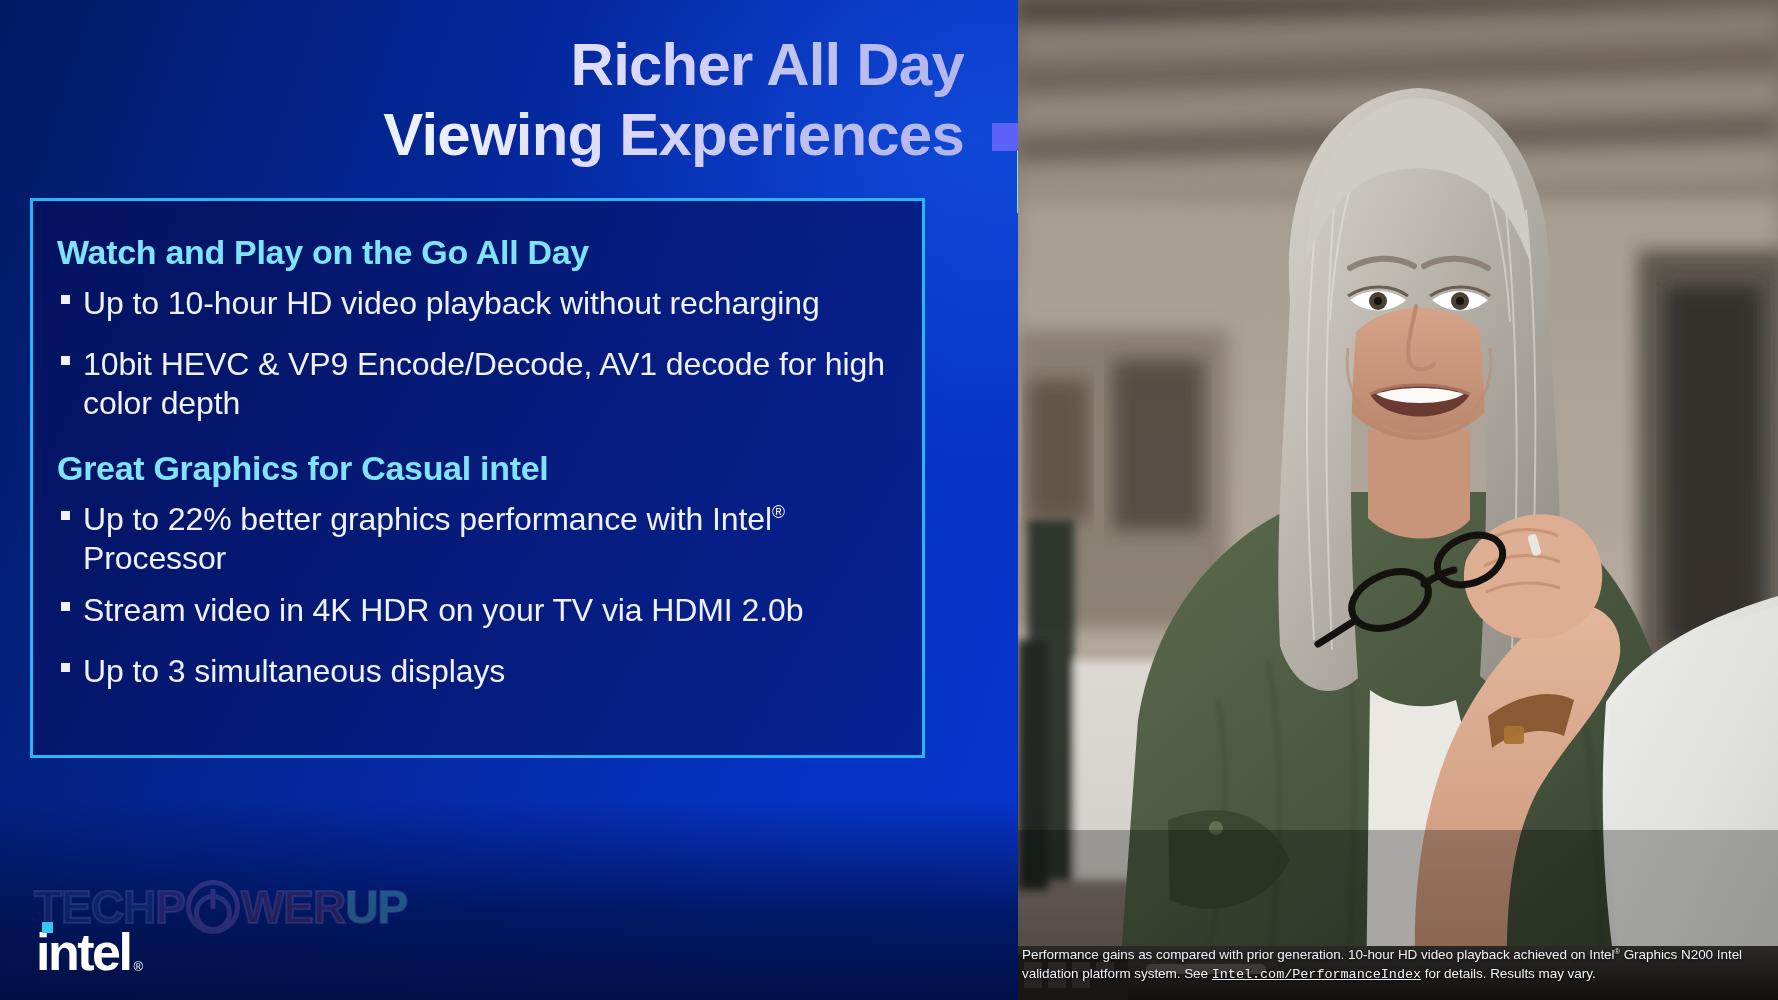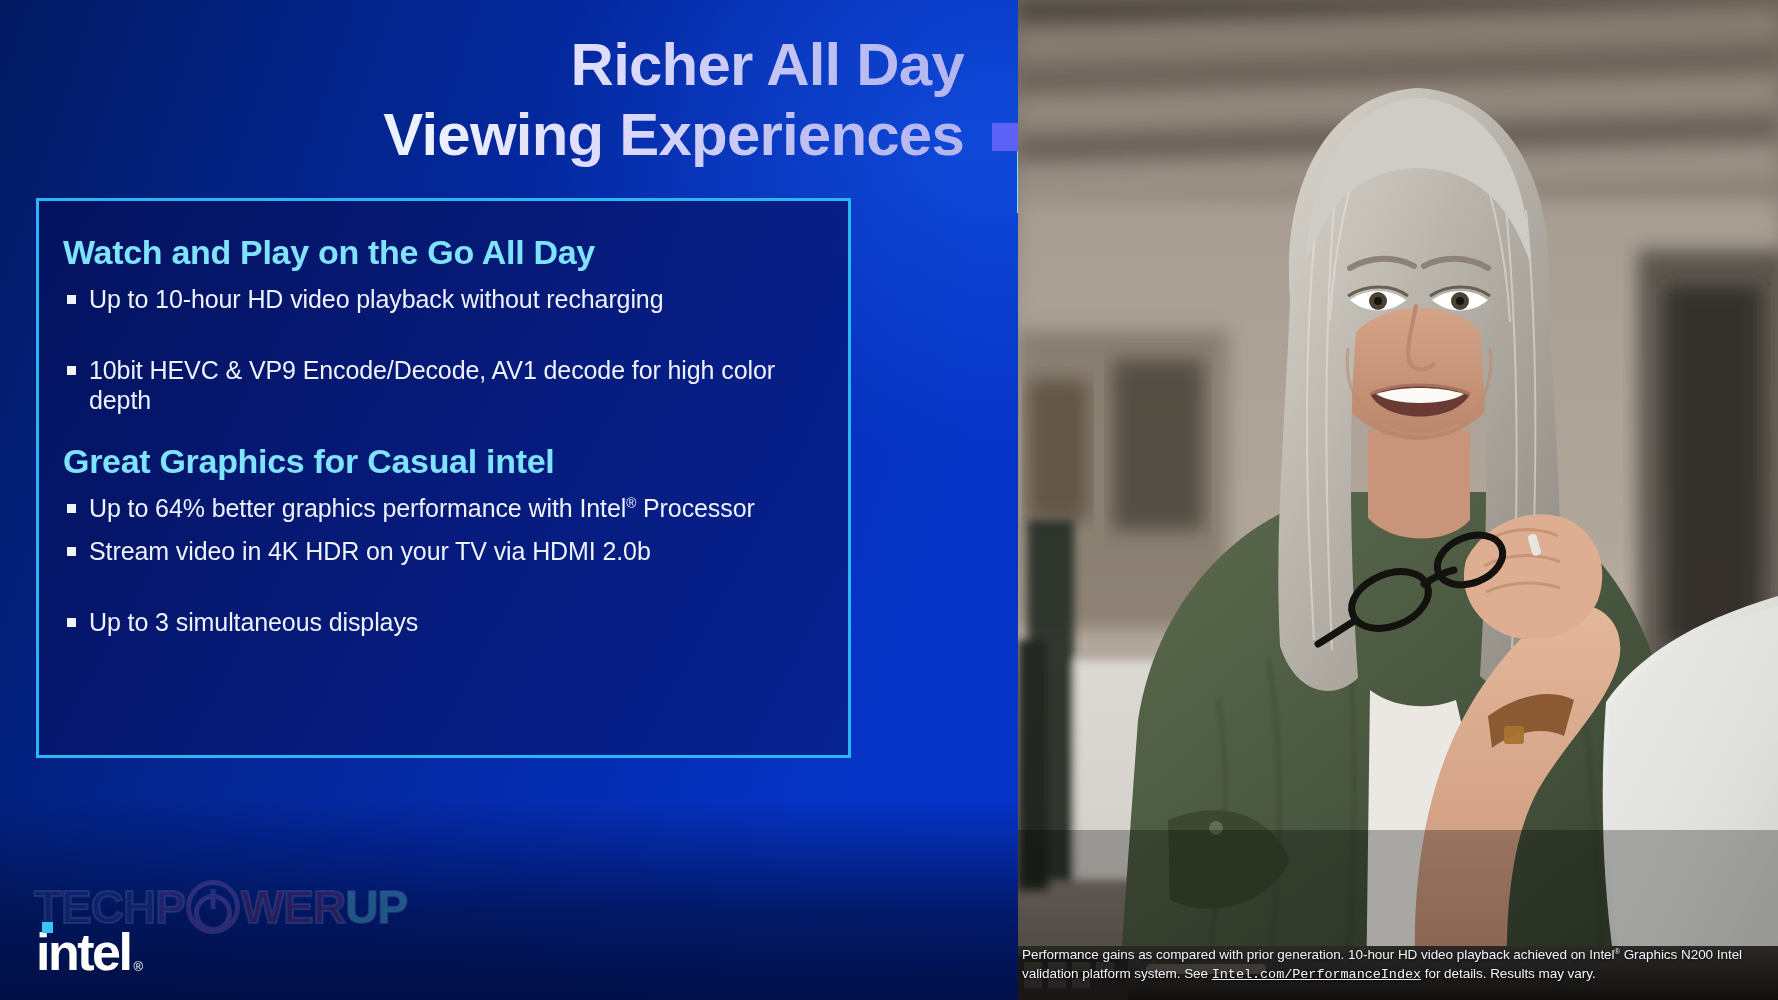--- a/index.html
+++ b/index.html
@@ -36,41 +36,41 @@
     position:absolute; left:992px; top:123px; width:28px; height:28px;
     background:#5b62f5;
   }
   .deco-cyan {
     position:absolute; left:1017px; top:151px; width:62px; height:62px;
     background:#83e4fb;
   }
 
   
   .content-box {
-    position:absolute; left:36px; top:198px; width:815px; height:560px;
+    position:absolute; left:30px; top:198px; width:895px; height:560px;
     border:3px solid #28b6f6;
     background:linear-gradient(120deg, rgba(4,18,94,.96) 0%, rgba(6,26,122,.93) 55%, rgba(7,32,140,.90) 100%);
     padding:30px 26px 0 24px;
   }
   .content-box .inner { position:relative; width:100%; }
 
   .sec-head {
     color:#7fe3fb; font-size:34px; font-weight:700;
     letter-spacing:-.3px; line-height:1.12;
   }
   .sec-head.h1 { margin-top:2px; }
   .sec-head.h2 { margin-top:26px; }
   .sec-head.h3 { margin-top:28px; }
 
   ul.blist { list-style:none; margin:0; padding:0; }
   ul.blist li {
-    position:relative; color:#eef2fb; font-size:25px; line-height:1.22;
+    position:relative; color:#eef2fb; font-size:32px; line-height:1.22;
     padding-left:26px; margin-top:13px; letter-spacing:-.1px;
   }
-  ul.blist li.gap { margin-top:40px; }
+  ul.blist li.gap { margin-top:22px; }
   ul.blist li .bsq {
     position:absolute; left:4px; top:11px; width:9px; height:9px;
     background:#eef2fb;
   }
   sup.reg { font-size:.55em; vertical-align:super; line-height:0; }
 
   
   .tpu {
     position:absolute; left:34px; bottom:66px;
     display:flex; align-items:center; opacity:.30;
@@ -153,21 +153,21 @@
         <li class="gap">
           <span class="bsq"></span>
           <span>10bit HEVC &amp; VP9 Encode/Decode, AV1 decode for high color depth</span>
         </li>
       </ul>
 
       <div class="sec-head h2">Great Graphics for Casual intel</div>
       <ul class="blist">
         <li>
           <span class="bsq"></span>
-          <span>Up to 64% better graphics performance with Intel</span><sup class="reg">®</sup><span> Processor</span>
+          <span>Up to 22% better graphics performance with Intel</span><sup class="reg">®</sup><span> Processor</span>
         </li>
       </ul>
 
       <ul class="blist">
         <li>
           <span class="bsq"></span>
           <span>Stream video in 4K HDR on your TV via HDMI 2.0b</span>
         </li>
         <li class="gap">
           <span class="bsq"></span>

